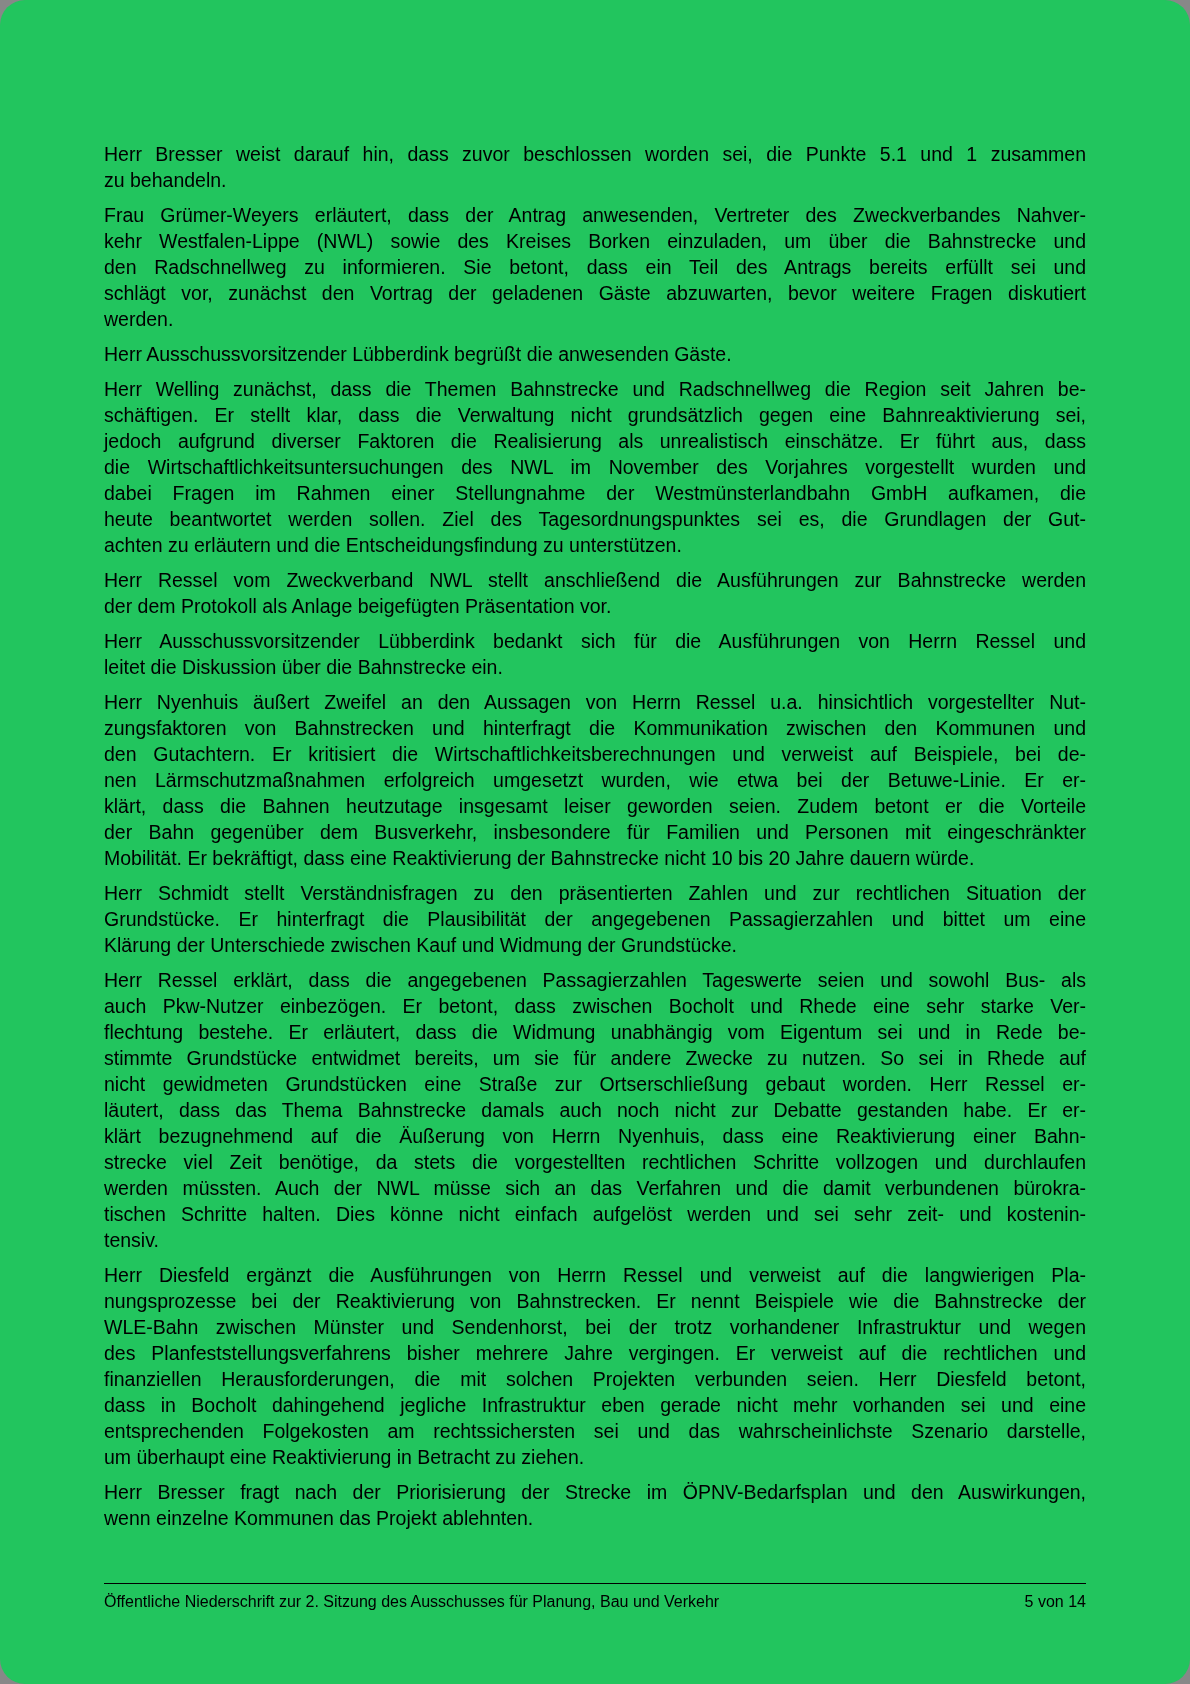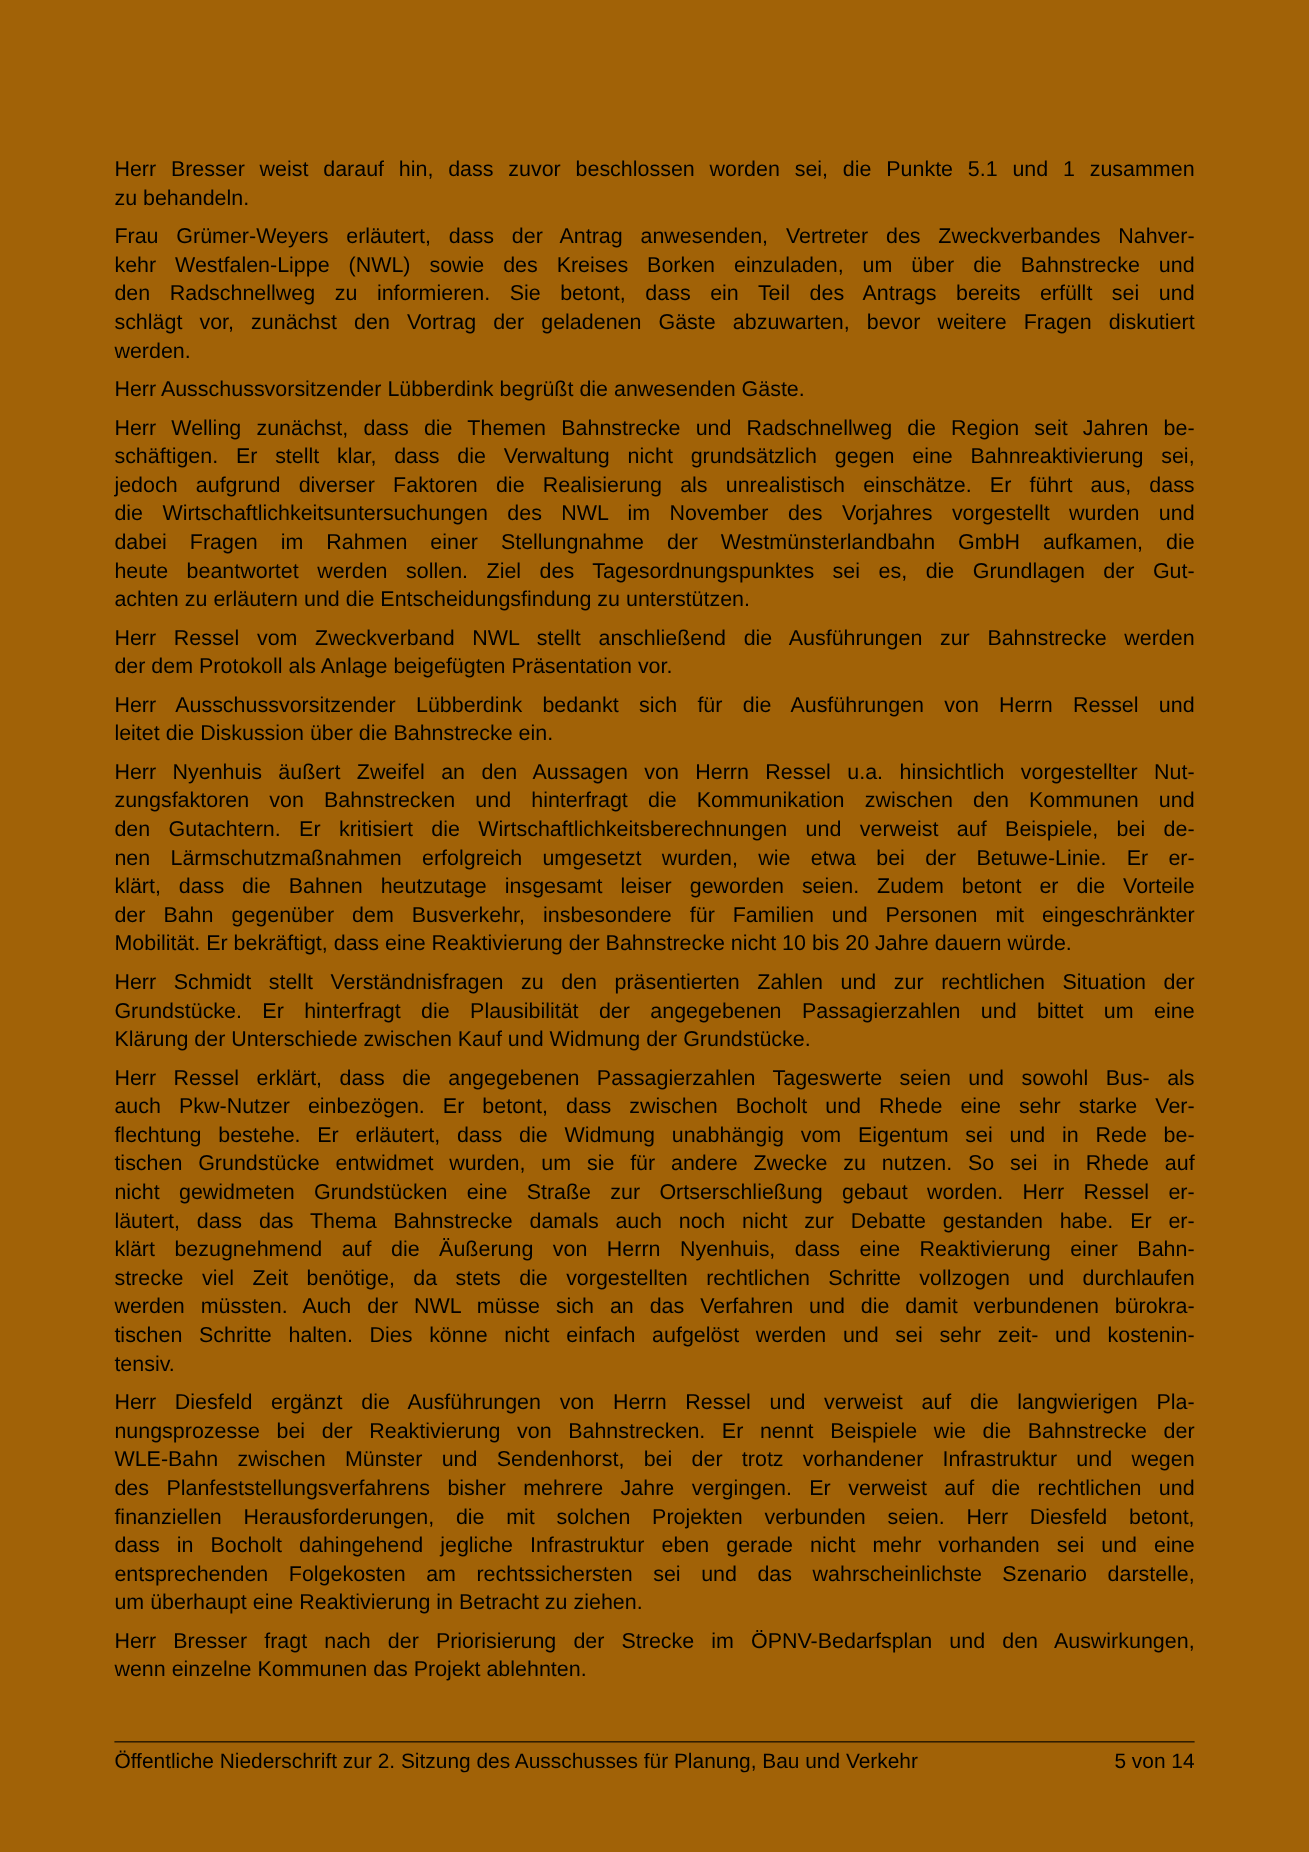--- a/index.html
+++ b/index.html
@@ -2,23 +2,24 @@
 <html lang="de"><head>
 <meta charset="utf-8">
 <style>
   * { margin: 0; padding: 0; box-sizing: border-box; }
   html, body { background: #888; }
   .page {
     position: relative;
     width: 1190px;
     height: 1684px;
     margin: 0 auto;
-    background: #a16207;
+    background: #22c55e;
     color: #000000;
     font-family: "Liberation Sans", sans-serif;
+    border-radius: 25px;
   }
   .content {
     position: absolute;
     top: 141px;
     left: 104px;
     width: 982px;
   }
   .para {
     margin-bottom: 9px;
     font-size: 19.5px;
@@ -39,21 +40,21 @@
   .footer-rule {
     border: none;
     border-top: 1px solid #000000;
     height: 0;
     margin: 0 0 9px 0;
   }
   .footer-row {
     display: flex;
     justify-content: space-between;
     align-items: center;
-    font-size: 19px;
+    font-size: 16px;
     line-height: 18px;
     color: #000000;
   }
 </style>
 </head>
 <body>
 
 <div class="page">
   <div class="content">
       <div class="para">
@@ -98,21 +99,21 @@
       </div>
       <div class="para">
         <div class="line jfull">Herr Schmidt stellt Verständnisfragen zu den präsentierten Zahlen und zur rechtlichen Situation der</div>
         <div class="line jfull">Grundstücke. Er hinterfragt die Plausibilität der angegebenen Passagierzahlen und bittet um eine</div>
         <div class="line">Klärung der Unterschiede zwischen Kauf und Widmung der Grundstücke.</div>
       </div>
       <div class="para">
         <div class="line jfull">Herr Ressel erklärt, dass die angegebenen Passagierzahlen Tageswerte seien und sowohl Bus- als</div>
         <div class="line jfull">auch Pkw-Nutzer einbezögen. Er betont, dass zwischen Bocholt und Rhede eine sehr starke Ver-</div>
         <div class="line jfull">flechtung bestehe. Er erläutert, dass die Widmung unabhängig vom Eigentum sei und in Rede be-</div>
-        <div class="line jfull">tischen Grundstücke entwidmet wurden, um sie für andere Zwecke zu nutzen. So sei in Rhede auf</div>
+        <div class="line jfull">stimmte Grundstücke entwidmet bereits, um sie für andere Zwecke zu nutzen. So sei in Rhede auf</div>
         <div class="line jfull">nicht gewidmeten Grundstücken eine Straße zur Ortserschließung gebaut worden. Herr Ressel er-</div>
         <div class="line jfull">läutert, dass das Thema Bahnstrecke damals auch noch nicht zur Debatte gestanden habe. Er er-</div>
         <div class="line jfull">klärt bezugnehmend auf die Äußerung von Herrn Nyenhuis, dass eine Reaktivierung einer Bahn-</div>
         <div class="line jfull">strecke viel Zeit benötige, da stets die vorgestellten rechtlichen Schritte vollzogen und durchlaufen</div>
         <div class="line jfull">werden müssten. Auch der NWL müsse sich an das Verfahren und die damit verbundenen bürokra-</div>
         <div class="line jfull">tischen Schritte halten. Dies könne nicht einfach aufgelöst werden und sei sehr zeit- und kostenin-</div>
         <div class="line">tensiv.</div>
       </div>
       <div class="para">
         <div class="line jfull">Herr Diesfeld ergänzt die Ausführungen von Herrn Ressel und verweist auf die langwierigen Pla-</div>

